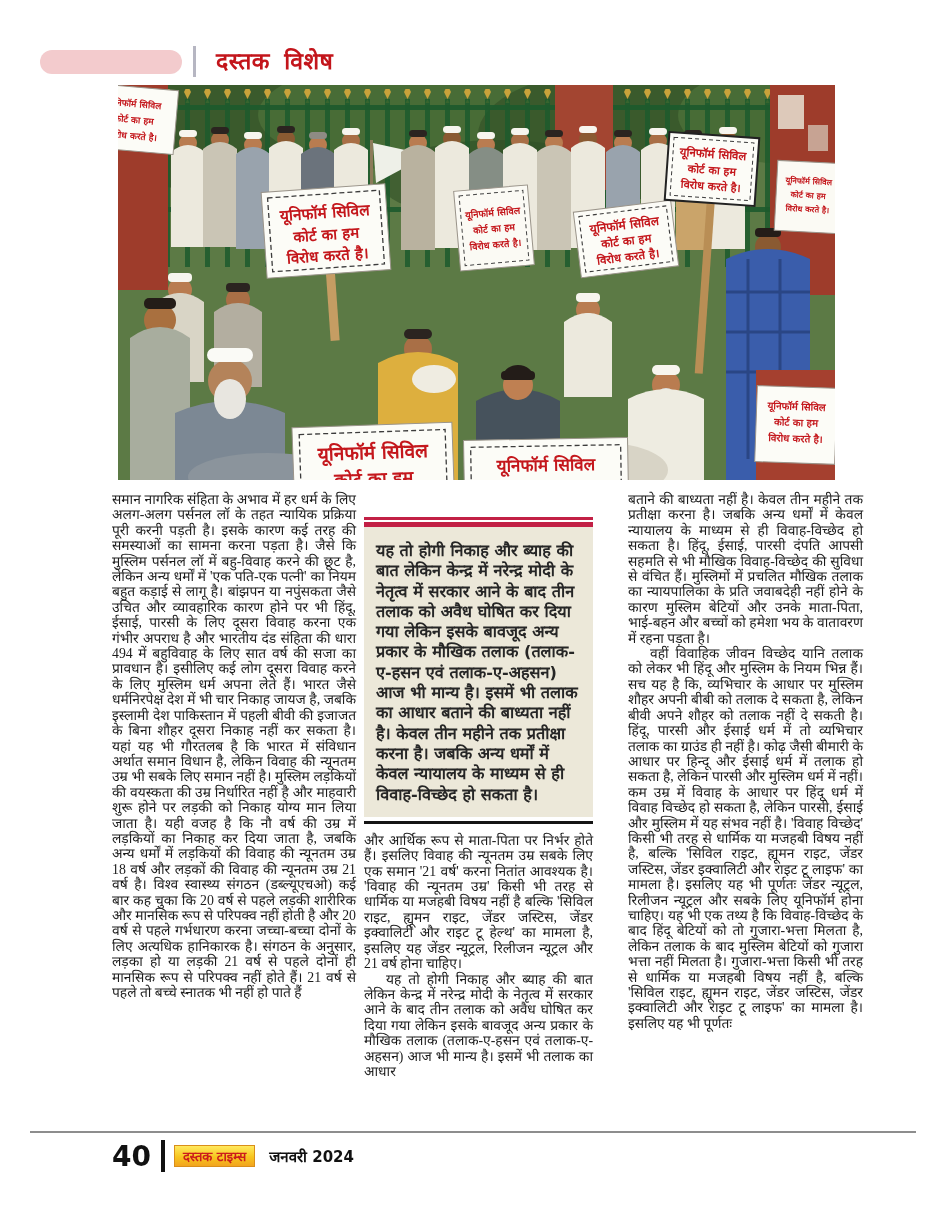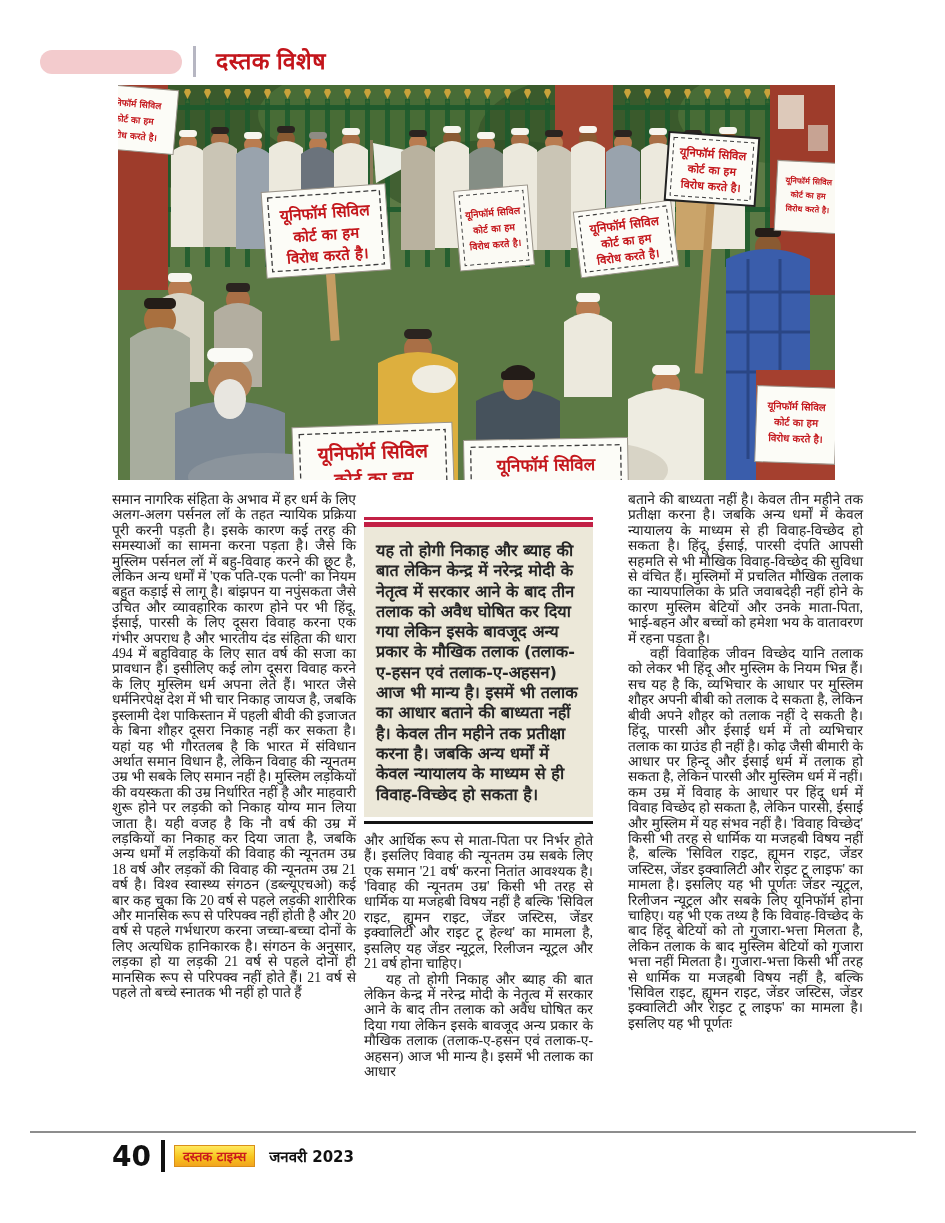--- a/index.html
+++ b/index.html
@@ -5,21 +5,21 @@
   html,body{margin:0;padding:0;background:#e8e8e8;}
   .page{
     position:relative;width:945px;height:1223px;background:#ffffff;
     margin:0 auto;overflow:hidden;
     font-family:"Liberation Serif","DejaVu Serif",serif;color:#1b1b1b;
   }
   
   .hdr-pill{position:absolute;left:40px;top:50px;width:142px;height:24px;border-radius:13px;background:#f3cbcd;}
   .hdr-div{position:absolute;left:193px;top:46px;width:3px;height:31px;background:#b6b6c2;}
   .hdr-title{
-    position:absolute;left:216px;top:44px;font-family:Liberation Sans, sans-serif;
+    position:absolute;left:216px;top:44px;font-family:Liberation Mono, monospace;
     font-size:23px;font-weight:bold;color:#c3151b;letter-spacing:.5px;white-space:nowrap;
   }
   
   .photo{position:absolute;left:118px;top:85px;width:717px;height:395px;overflow:hidden;background:#5c7a45;}
   .photo svg{display:block;}
   
   .col{position:absolute;text-align:justify;}
   .col p{margin:0;font-size:13.8px;line-height:15.4px;}
   .col p.indent{text-indent:1.6em;}
   #col1{left:112px;top:492px;width:244px;}
@@ -337,16 +337,16 @@
   <div class="col" id="col3">
     <p>बताने की बाध्यता नहीं है। केवल तीन महीने तक प्रतीक्षा करना है। जबकि अन्य धर्मों में केवल न्यायालय के माध्यम से ही विवाह-विच्छेद हो सकता है। हिंदू, ईसाई, पारसी दंपति आपसी सहमति से भी मौखिक विवाह-विच्छेद की सुविधा से वंचित हैं। मुस्लिमों में प्रचलित मौखिक तलाक का न्यायपालिका के प्रति जवाबदेही नहीं होने के कारण मुस्लिम बेटियों और उनके माता-पिता, भाई-बहन और बच्चों को हमेशा भय के वातावरण में रहना पड़ता है।</p>
     <p class="indent">वहीं विवाहिक जीवन विच्छेद यानि तलाक को लेकर भी हिंदू और मुस्लिम के नियम भिन्न हैं। सच यह है कि, व्यभिचार के आधार पर मुस्लिम शौहर अपनी बीबी को तलाक दे सकता है, लेकिन बीवी अपने शौहर को तलाक नहीं दे सकती है। हिंदू, पारसी और ईसाई धर्म में तो व्यभिचार तलाक का ग्राउंड ही नहीं है। कोढ़ जैसी बीमारी के आधार पर हिन्दू और ईसाई धर्म में तलाक हो सकता है, लेकिन पारसी और मुस्लिम धर्म में नहीं। कम उम्र में विवाह के आधार पर हिंदू धर्म में विवाह विच्छेद हो सकता है, लेकिन पारसी, ईसाई और मुस्लिम में यह संभव नहीं है। 'विवाह विच्छेद' किसी भी तरह से धार्मिक या मजहबी विषय नहीं है, बल्कि 'सिविल राइट, ह्यूमन राइट, जेंडर जस्टिस, जेंडर इक्वालिटी और राइट टू लाइफ' का मामला है। इसलिए यह भी पूर्णतः जेंडर न्यूट्रल, रिलीजन न्यूट्रल और सबके लिए यूनिफॉर्म होना चाहिए। यह भी एक तथ्य है कि विवाह-विच्छेद के बाद हिंदू बेटियों को तो गुजारा-भत्ता मिलता है, लेकिन तलाक के बाद मुस्लिम बेटियों को गुजारा भत्ता नहीं मिलता है। गुजारा-भत्ता किसी भी तरह से धार्मिक या मजहबी विषय नहीं है, बल्कि 'सिविल राइट, ह्यूमन राइट, जेंडर जस्टिस, जेंडर इक्वालिटी और राइट टू लाइफ' का मामला है। इसलिए यह भी पूर्णतः</p>
   </div>
 
   <div class="ftr-rule"></div>
   <div class="ftr">
     <span class="ftr-num">40</span>
     <span class="ftr-bar"></span>
     <span class="ftr-logo">दस्तक टाइम्स</span>
-    <span class="ftr-date">जनवरी 2023</span>
+    <span class="ftr-date">जनवरी 2024</span>
   </div>
 
 </div>
 
 </body></html>

